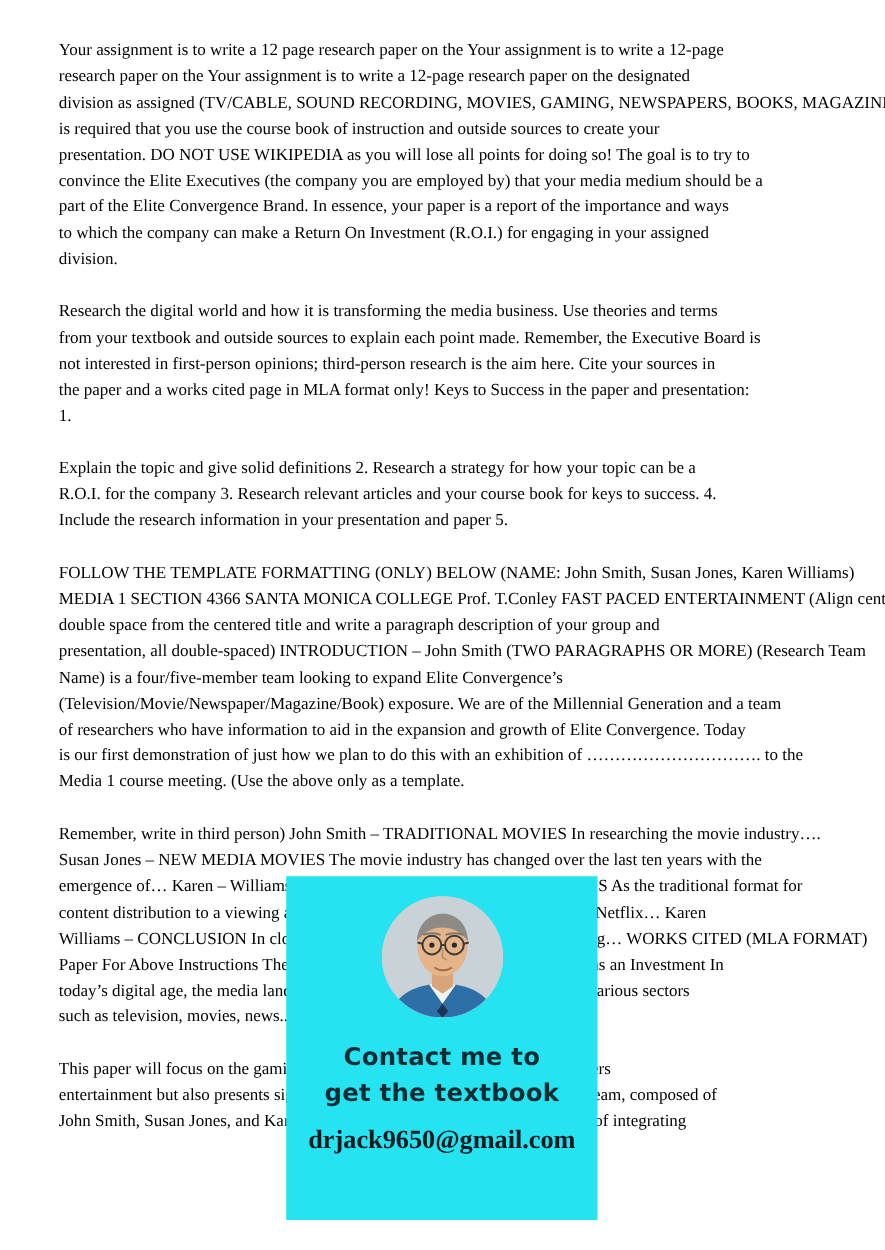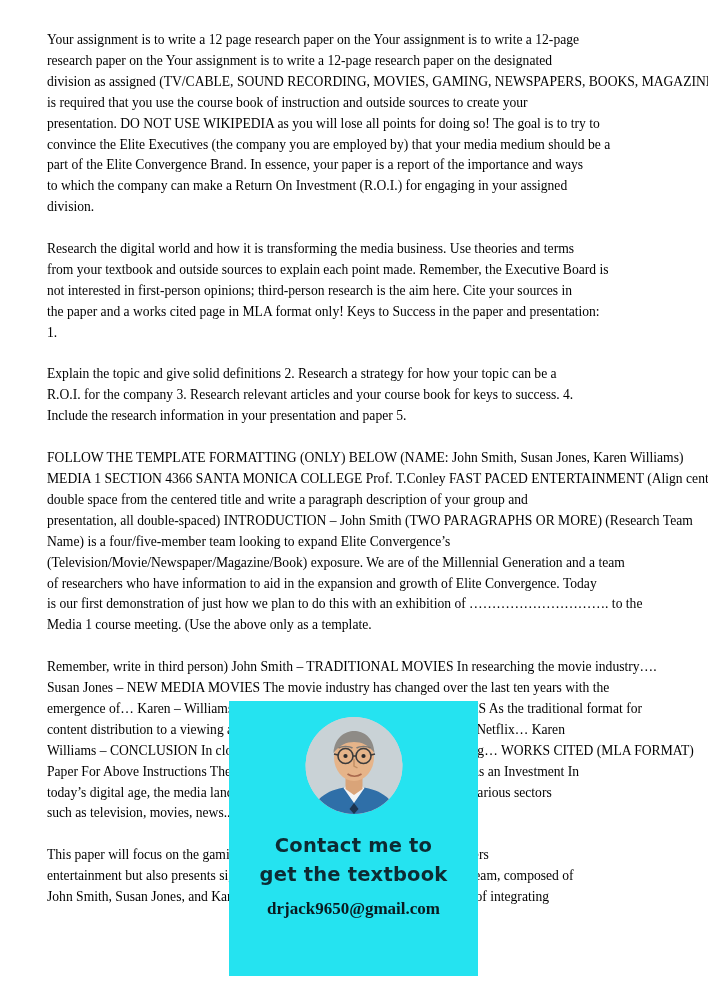--- a/index.html
+++ b/index.html
@@ -83,21 +83,21 @@
   }
   .overlay-line1 { top: 133px; }
   .overlay-line2 { top: 162px; }
   .overlay-email {
     position: absolute;
     left: 0;
     top: 198px;
     width: 100%;
     font-family: "Liberation Serif", serif;
     font-weight: bold;
-    font-size: 17px;
+    font-size: 21px;
     color: #0a1a1f;
   }
 </style>
 </head>
 <body>
 
 <div id="page">
 
   <div class="doc-body">
 

